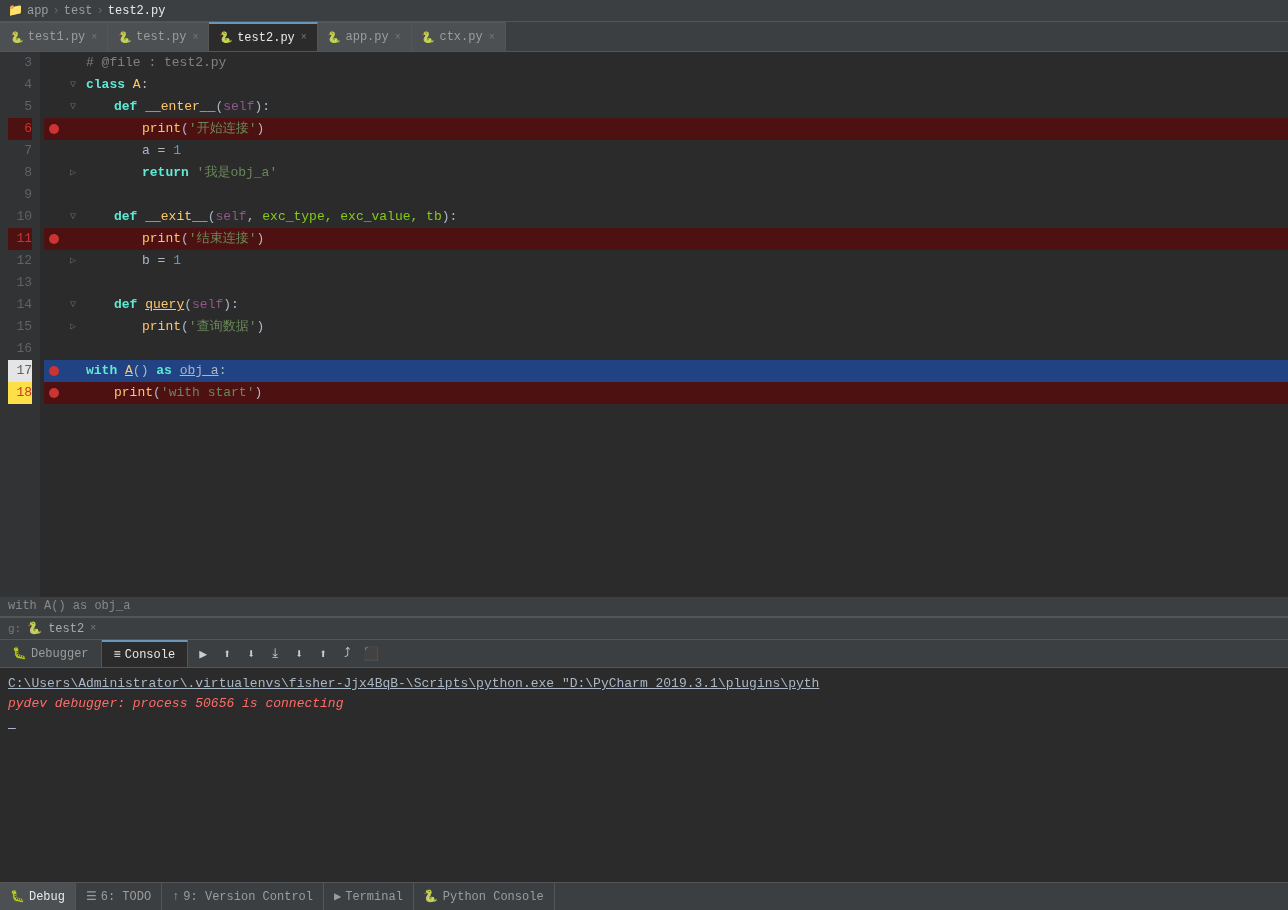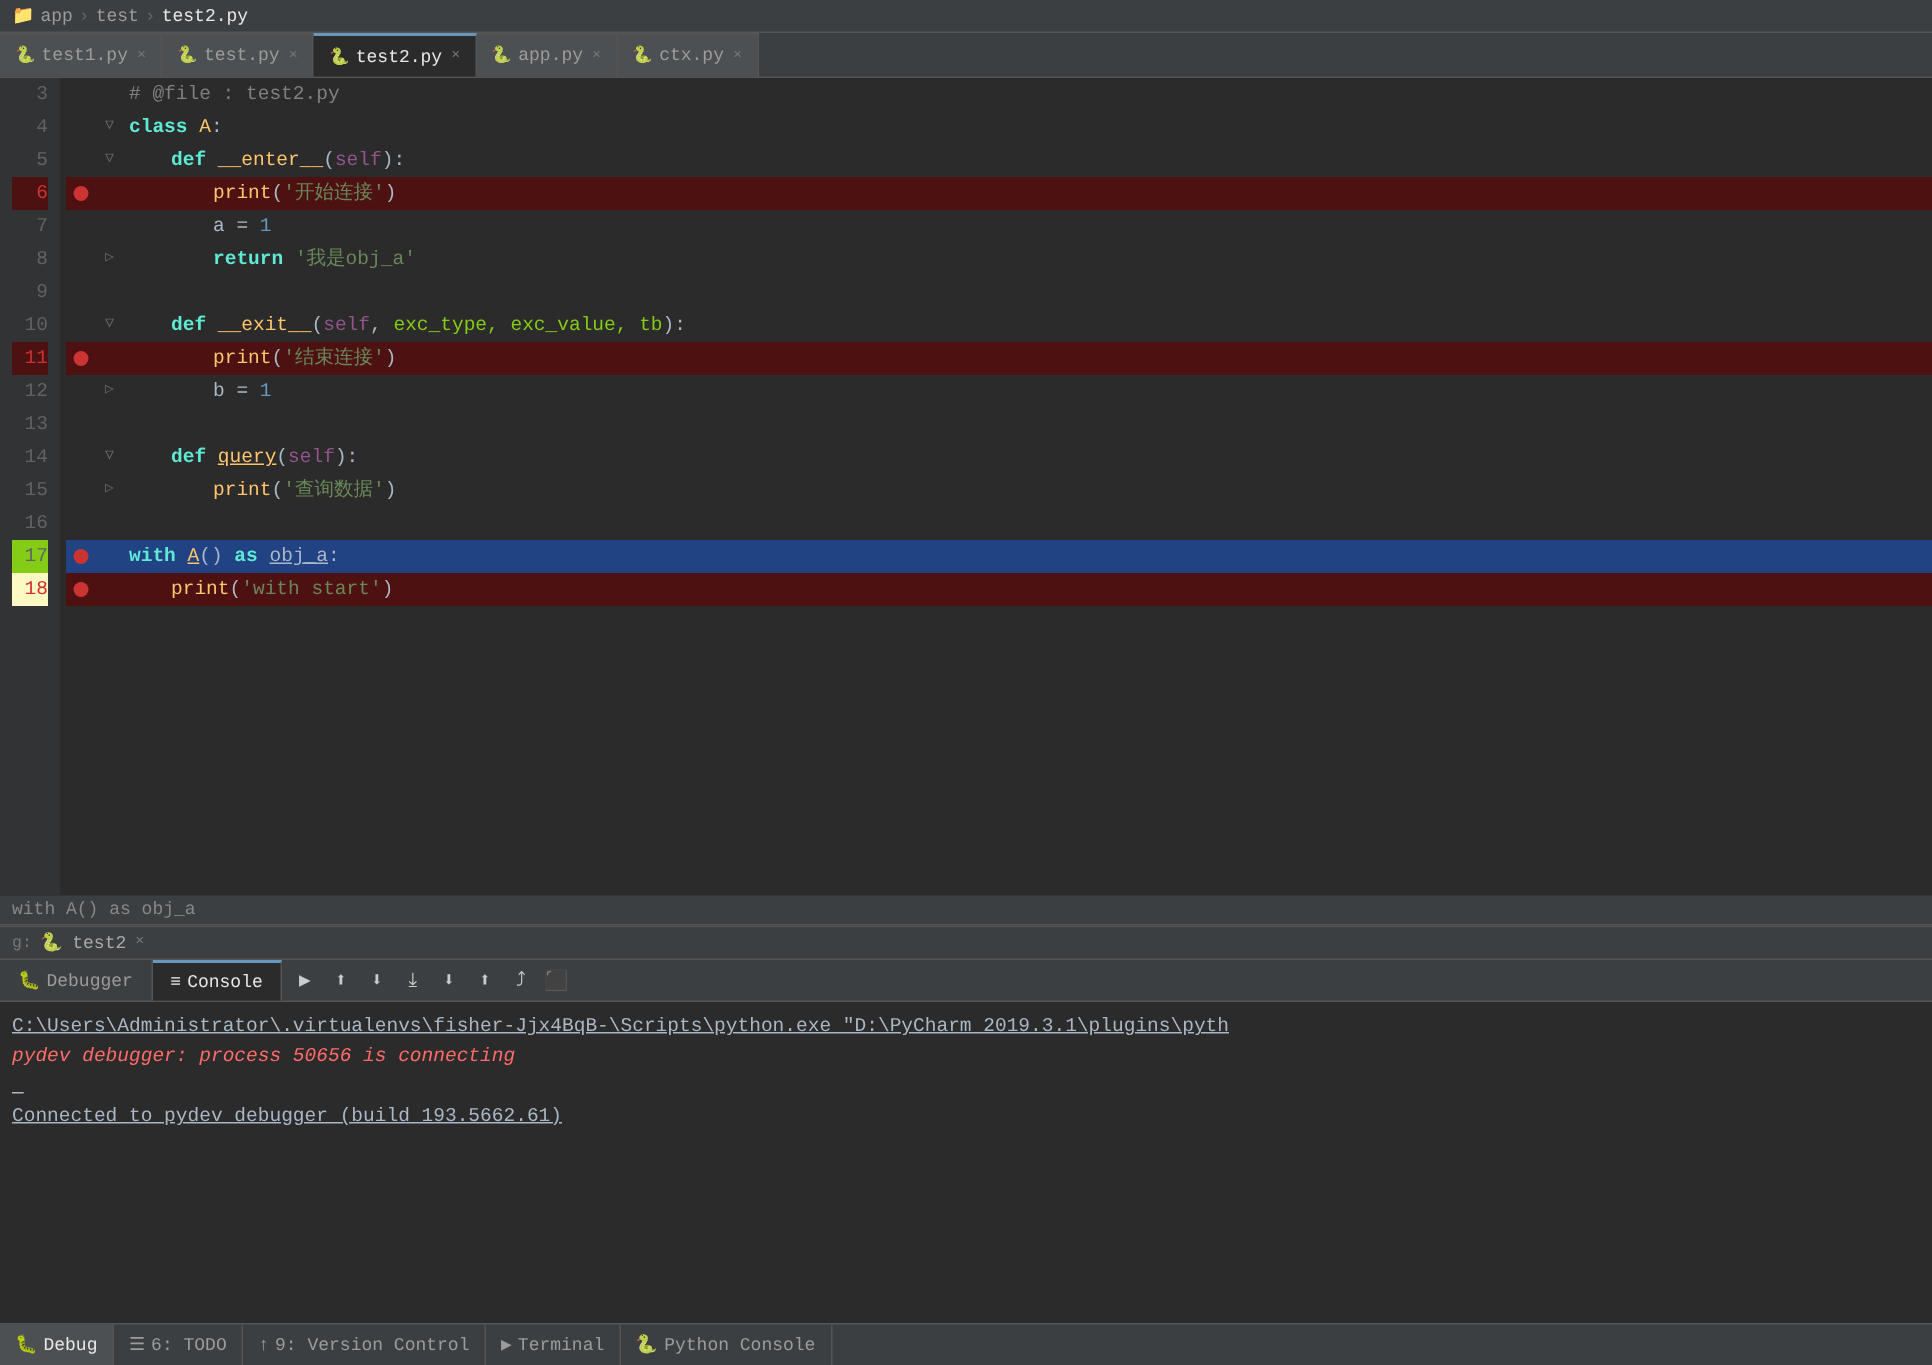--- a/index.html
+++ b/index.html
@@ -344,22 +344,22 @@
       <div style="line-height:22px">7</div>
       <div style="line-height:22px">8</div>
       <div style="line-height:22px">9</div>
       <div style="line-height:22px">10</div>
       <div style="line-height:22px; color:#cc3333; background:#4d1111">11</div>
       <div style="line-height:22px">12</div>
       <div style="line-height:22px">13</div>
       <div style="line-height:22px">14</div>
       <div style="line-height:22px">15</div>
       <div style="line-height:22px">16</div>
-      <div style="line-height:22px; background:#84cc16">17</div>
-      <div style="line-height:22px; color:#cc3333; background:#fef9c3">18</div>
+      <div style="line-height:22px; background:#e5e5e5">17</div>
+      <div style="line-height:22px; color:#cc3333; background:#fde047">18</div>
     </div>
 
     <div class="code-content">
 
       <div class="code-line">
         <div class="breakpoint-gutter"></div>
         <div class="fold-gutter"></div>
         <div class="code-text">
           <span class="cm"># @file    : test2.py</span>
         </div>
@@ -537,21 +537,20 @@
       <div class="debug-btn" title="Run to Cursor">⬆</div>
       <div class="debug-btn" title="Evaluate">⤴</div>
       <div class="debug-btn" title="Frames">⬛</div>
     </div>
   </div>
 
   <div class="console-output">
     <div class="console-line gray">C:\Users\Administrator\.virtualenvs\fisher-Jjx4BqB-\Scripts\python.exe "D:\PyCharm 2019.3.1\plugins\pyth</div>
     <div class="console-line red">pydev debugger: process 50656 is connecting</div>
     <div class="console-line gray">&nbsp;</div>
-    <div class="console-line gray">Connected to pydev debugger (build 193.5662.61)</div>
   </div>
 
 </div>
 
 <div class="bottom-bar">
   <div class="bottom-item debug-label">
     <span>🐛</span>
     <span>Debug</span>
   </div>
   <div class="bottom-item">

